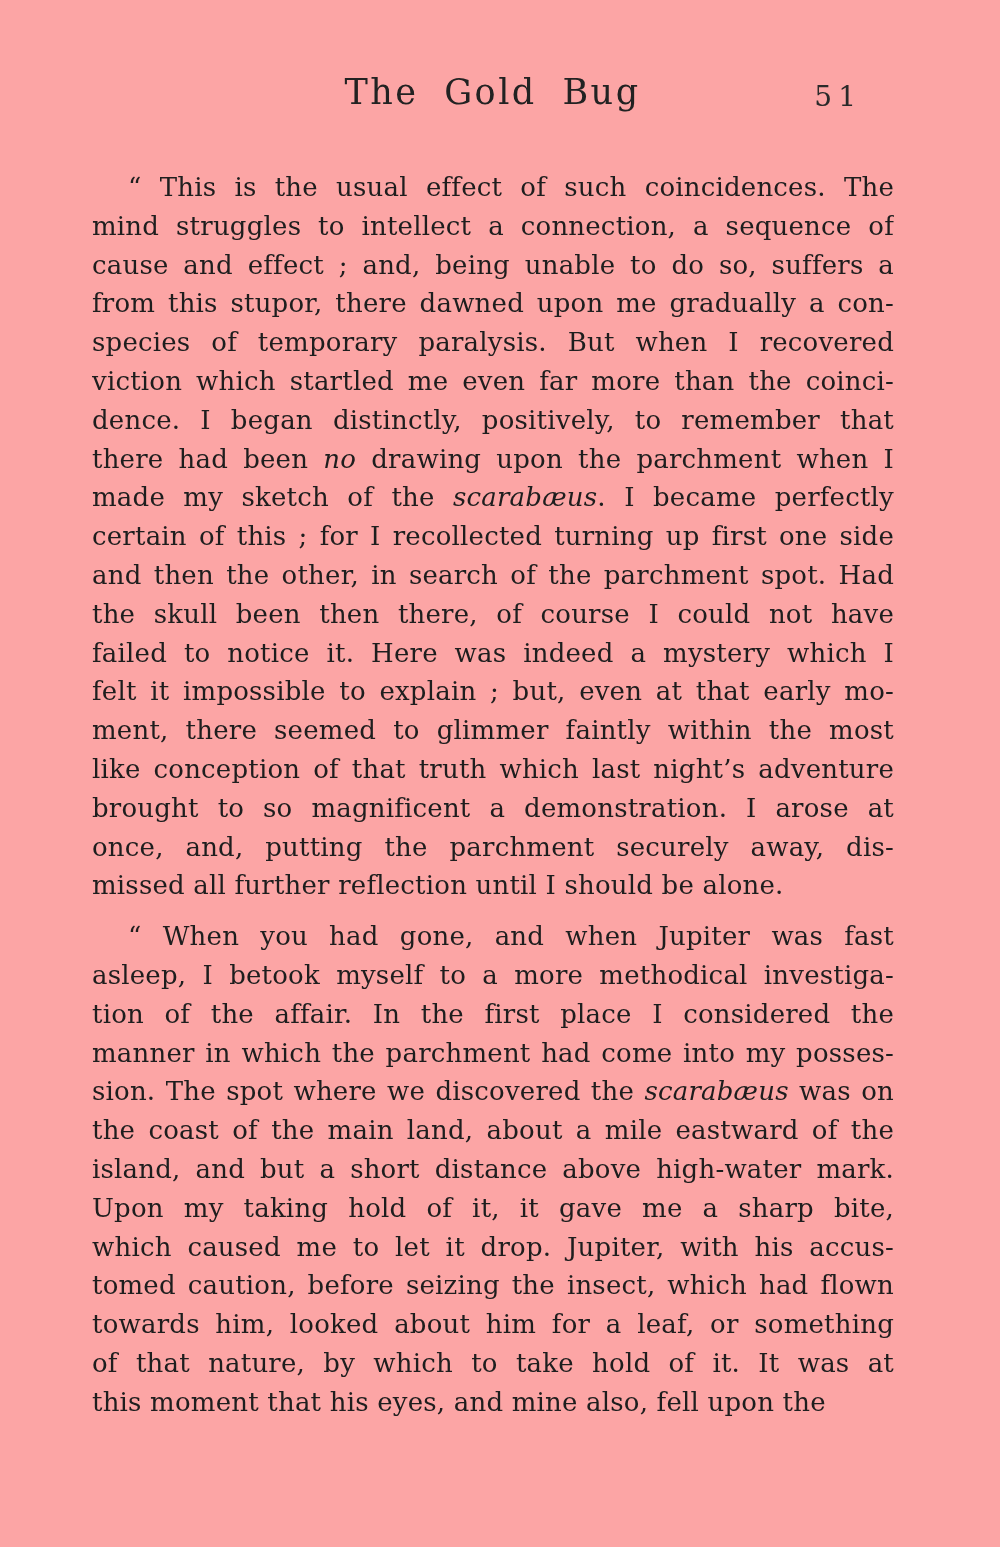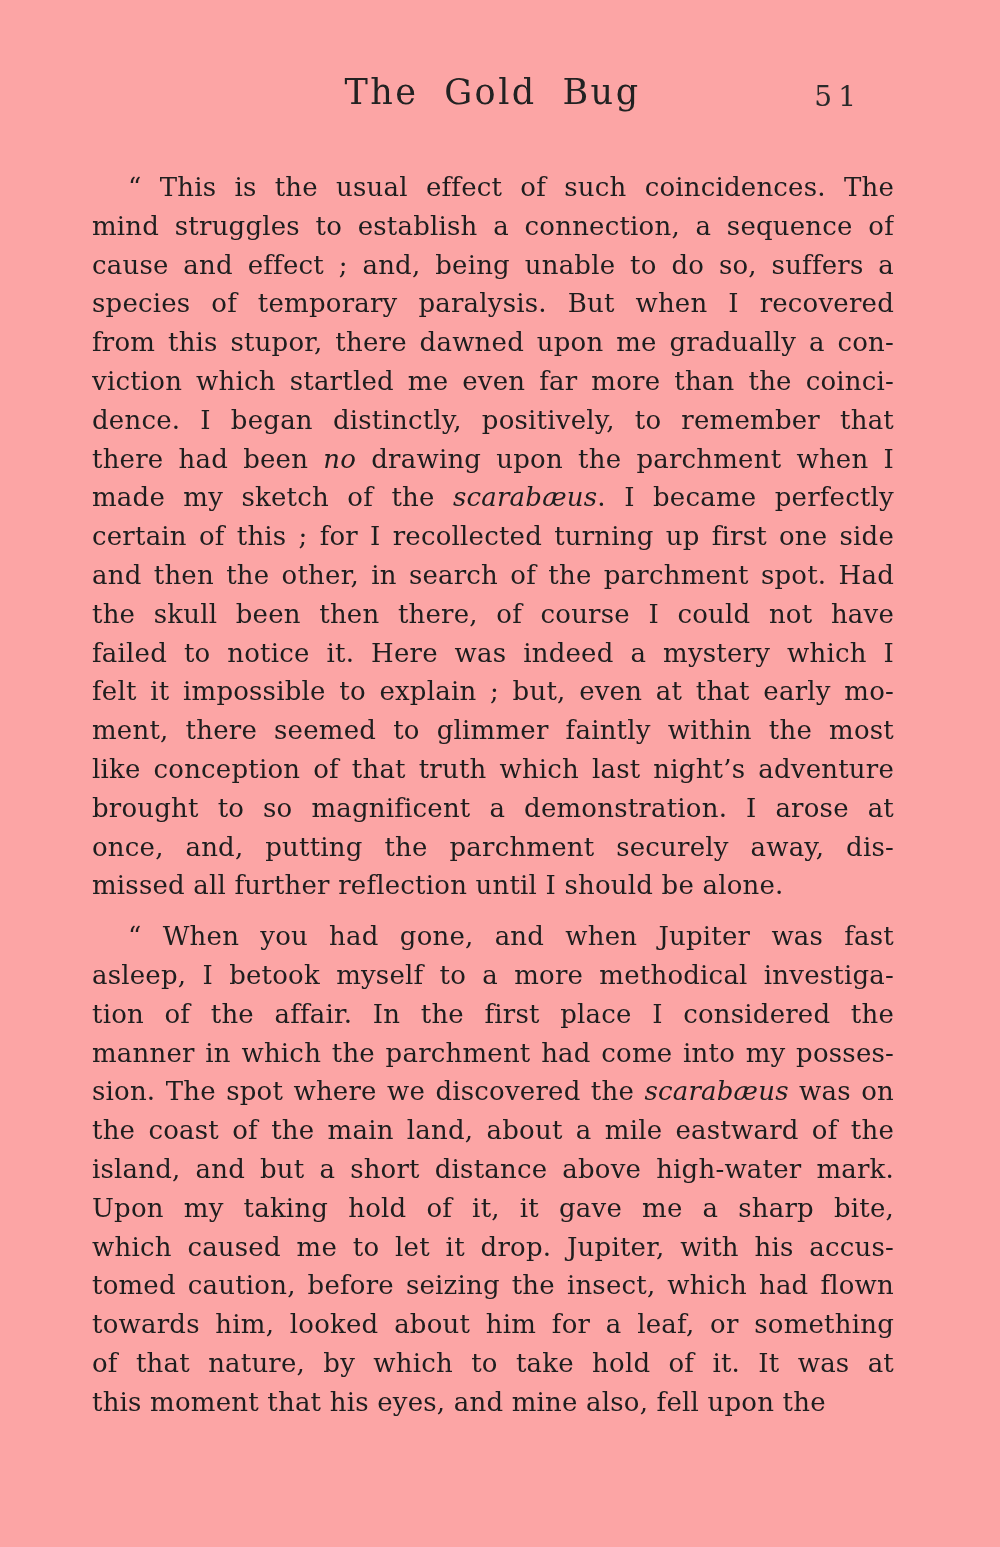--- a/index.html
+++ b/index.html
@@ -65,24 +65,24 @@
 <body>
 
 <div class="page">
   <div class="header">
     <div class="title">The Gold Bug</div>
     <div class="page-number">51</div>
   </div>
   <div class="text-block" id="text-block">
       <div class="paragraph">
         <div class="line indent"><span>“ This is the usual effect of such coincidences.  The</span></div>
-        <div class="line"><span>mind struggles to establish a connection, a sequence of</span></div>
+        <div class="line"><span>mind struggles to intellect a connection, a sequence of</span></div>
         <div class="line"><span>cause and effect ;  and, being unable to do so, suffers a</span></div>
+        <div class="line"><span>from this stupor, there dawned upon me gradually a con-</span></div>
         <div class="line"><span>species of temporary paralysis.  But when I recovered</span></div>
-        <div class="line"><span>from this stupor, there dawned upon me gradually a con-</span></div>
         <div class="line"><span>viction which startled me even far more than the coinci-</span></div>
         <div class="line"><span>dence.  I began distinctly, positively, to remember that</span></div>
         <div class="line"><span>there had been </span><i>no</i><span> drawing upon the parchment when I</span></div>
         <div class="line"><span>made my sketch of the </span><i>scarabæus</i><span>.  I became perfectly</span></div>
         <div class="line"><span>certain of this ; for I recollected turning up first one side</span></div>
         <div class="line"><span>and then the other, in search of the parchment spot.  Had</span></div>
         <div class="line"><span>the skull been then there, of course I could not have</span></div>
         <div class="line"><span>failed to notice it.  Here was indeed a mystery which I</span></div>
         <div class="line"><span>felt it impossible to explain ; but, even at that early mo-</span></div>
         <div class="line"><span>ment, there seemed to glimmer faintly within the most</span></div>

